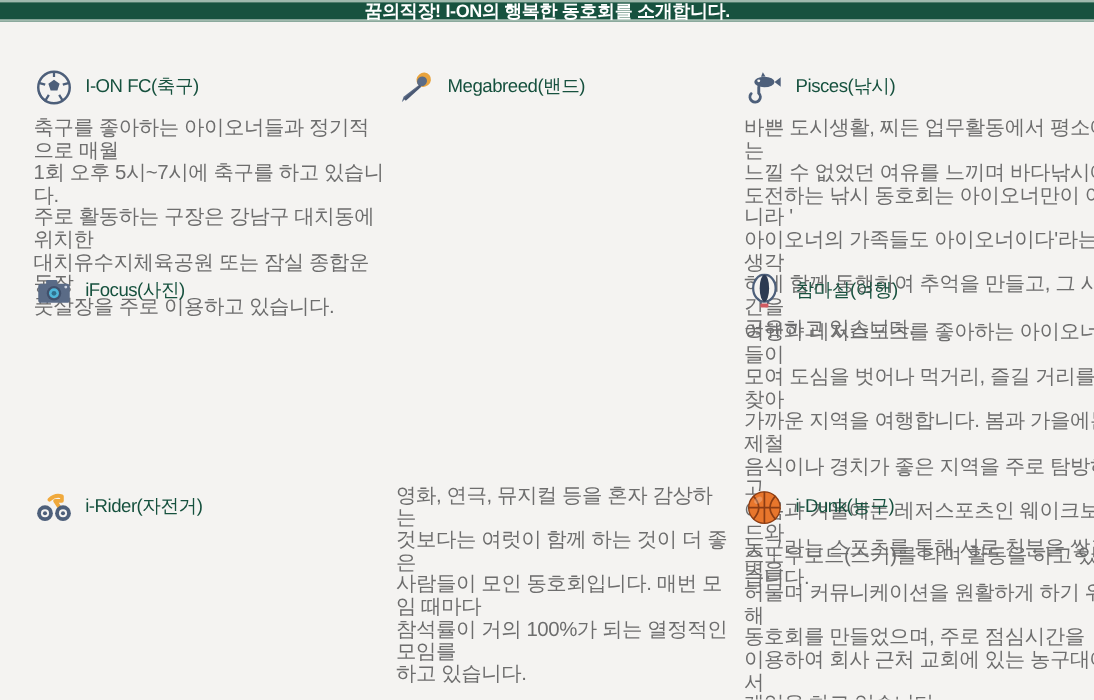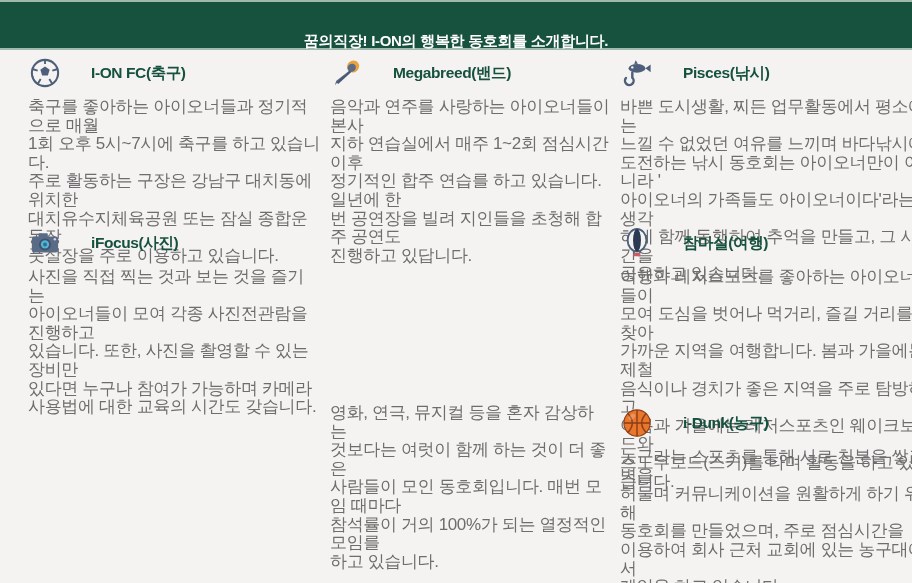--- a/index.html
+++ b/index.html
@@ -20,27 +20,27 @@
     background: #f4f3f1;
     box-sizing: border-box;
   }
 
   
   .header {
     position: absolute;
     left: 0;
     top: 0;
     width: 912px;
-    height: 50px;
+    height: 18px;
     background: #17523f;
     border-top: 2px solid #9fb9ad;
     border-bottom: 2px solid #9fb9ad;
     box-sizing: border-box;
     display: flex;
-    align-items: flex-end;
+    align-items: center;
     justify-content: center;
   }
   .header-title {
     color: #ffffff;
     font-size: 15px;
     font-weight: bold;
     letter-spacing: -0.3px;
     line-height: 1;
     white-space: nowrap;
   }
@@ -79,25 +79,24 @@
     flex: 0 0 34px;
     display: flex;
     align-items: center;
     justify-content: center;
   }
   .card-icon svg { display: block; }
 
   .card-title {
     color: #16513e;
     font-size: 15.5px;
-    font-weight: bold;
+    font-weight: normal;
     letter-spacing: -0.4px;
     white-space: nowrap;
     line-height: 1;
-    margin-left: 20px;
   }
 
   .card-body {
     color: #6d6d6d;
     font-size: 17px;
     line-height: 18.6px;
     letter-spacing: -0.35px;
     white-space: pre-line;
   }
 </style>
@@ -136,25 +135,20 @@
         <span class="card-icon">
           <svg width="30" height="30" viewBox="0 0 32 32">
             <ellipse cx="22.5" cy="9" rx="6.6" ry="6.2" transform="rotate(-40 22.5 9)" fill="#e8a33d"></ellipse>
             <ellipse cx="21" cy="10.5" rx="4.6" ry="4.2" transform="rotate(-40 21 10.5)" fill="#5a6b86"></ellipse>
             <path d="M18.5 13.5 L5.5 26.5 L3 29 L4.6 24.2 Z" fill="#5a6b86"></path>
             <path d="M18.6 13.4 L20.4 15.2 L6.6 27.6 L4.8 25.8 Z" fill="#4a5873"></path>
           </svg>
         </span>
         <span class="card-title">Megabreed(밴드)</span>
       </div>
-      <div class="card-body">음악과 연주를 사랑하는 아이오너들이 본사
-지하 연습실에서 매주 1~2회 점심시간 이후
-정기적인 합주 연습를 하고 있습니다. 일년에 한
-번 공연장을 빌려 지인들을 초청해 합주 공연도
-진행하고 있답니다.</div>
     </div>
 
     <div class="card">
       <div class="card-head">
         <span class="card-icon">
           <svg width="30" height="30" viewBox="0 0 32 32">
             <ellipse cx="16" cy="11" rx="9" ry="4.6" fill="#4d5f7a"></ellipse>
             <polygon points="25,11 30.5,6.8 30.5,15.2" fill="#4d5f7a"></polygon>
             <circle cx="11" cy="10" r="1.3" fill="#f4f3f1"></circle>
             <path d="M13 6.4 L14.6 2.4 L17 6.2" fill="#4d5f7a"></path>
@@ -178,25 +172,20 @@
             <rect x="2" y="9" width="28" height="17" rx="2.4" fill="#5a6b86"></rect>
             <rect x="9" y="5.6" width="10" height="4.2" rx="1.2" fill="#5a6b86"></rect>
             <circle cx="16" cy="17.5" r="6.4" fill="#41506b"></circle>
             <circle cx="16" cy="17.5" r="4.4" fill="#4fb6d8"></circle>
             <circle cx="16" cy="17.5" r="2.1" fill="#2f6f8c"></circle>
             <circle cx="26.5" cy="12" r="1.3" fill="#cfd6e2"></circle>
           </svg>
         </span>
         <span class="card-title">iFocus(사진)</span>
       </div>
-      <div class="card-body">사진을 직접 찍는 것과 보는 것을 즐기는
-아이오너들이 모여 각종 사진전관람을 진행하고
-있습니다. 또한, 사진을 촬영할 수 있는 장비만
-있다면 누구나 참여가 가능하며 카메라
-사용법에 대한 교육의 시간도 갖습니다.</div>
     </div>
 
     <div class="card">
     </div>
 
     <div class="card">
       <div class="card-head">
         <span class="card-icon">
           <svg width="30" height="30" viewBox="0 0 32 32">
             <ellipse cx="16" cy="13" rx="10" ry="12" fill="#f4f3f1" stroke="#4d5f7a" stroke-width="2"></ellipse>
@@ -209,20 +198,34 @@
       </div>
       <div class="card-body">여행과 레저스포츠를 좋아하는 아이오너들이
 모여 도심을 벗어나 먹거리, 즐길 거리를 찾아
 가까운 지역을 여행합니다. 봄과 가을에는 제철
 음식이나 경치가 좋은 지역을 주로 탐방하고
 여름과 겨울에는 레저스포츠인 웨이크보드와
 스노우보드(스키)를 타며 활동을 하고 있습니다.</div>
     </div>
 
     <div class="card">
+      <div class="card-head">
+        <span class="card-icon">
+          <svg width="32" height="30" viewBox="0 0 34 32">
+            <path d="M13 9 Q18 4 24 6 L24 10 L18 10 L22 16" stroke="#f0a93c" stroke-width="3.4" fill="none" stroke-linecap="round" stroke-linejoin="round"></path>
+            <circle cx="9" cy="21" r="7" fill="#4d5f7a"></circle>
+            <circle cx="9" cy="21" r="3.6" fill="#f4f3f1"></circle>
+            <circle cx="9" cy="21" r="1.8" fill="#4d5f7a"></circle>
+            <circle cx="25" cy="21" r="7" fill="#4d5f7a"></circle>
+            <circle cx="25" cy="21" r="3.6" fill="#f4f3f1"></circle>
+            <circle cx="25" cy="21" r="1.8" fill="#4d5f7a"></circle>
+          </svg>
+        </span>
+        <span class="card-title">i-Rider(자전거)</span>
+      </div>
     </div>
 
     <div class="card">
       <div class="card-body">영화, 연극, 뮤지컬 등을 혼자 감상하는
 것보다는 여럿이 함께 하는 것이 더 좋은
 사람들이 모인 동호회입니다. 매번 모임 때마다
 참석률이 거의 100%가 되는 열정적인 모임를
 하고 있습니다.</div>
     </div>
 

